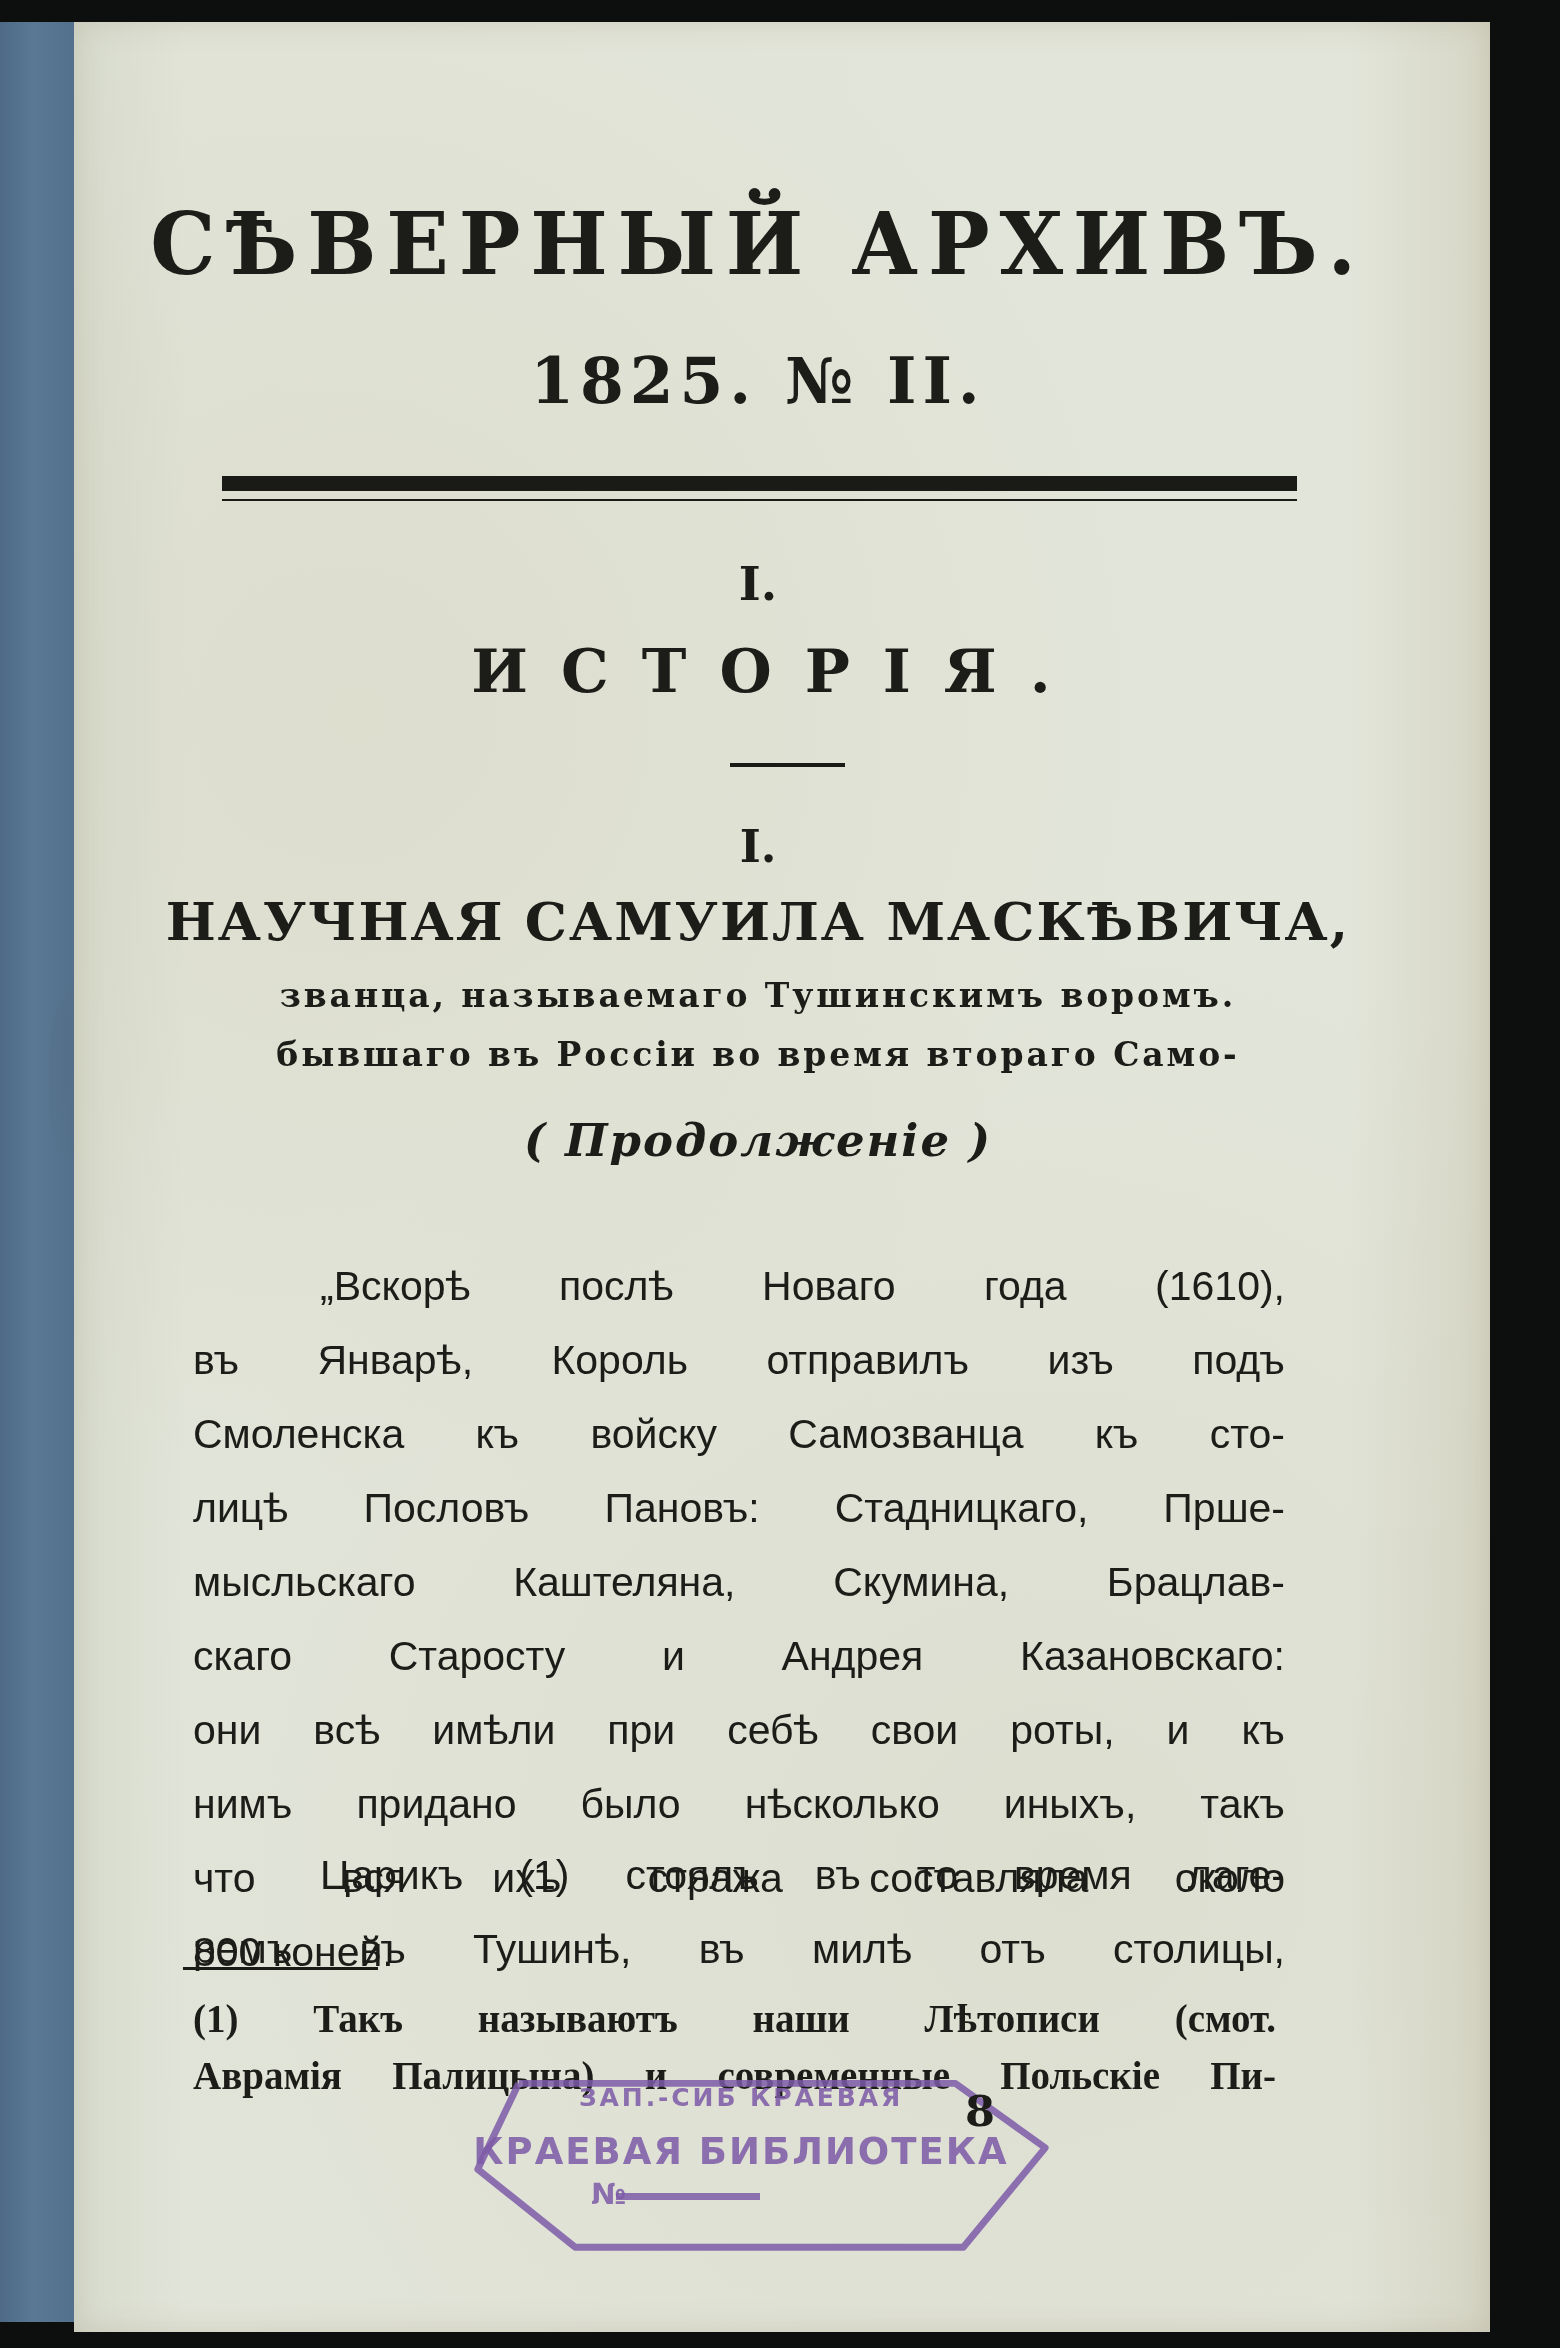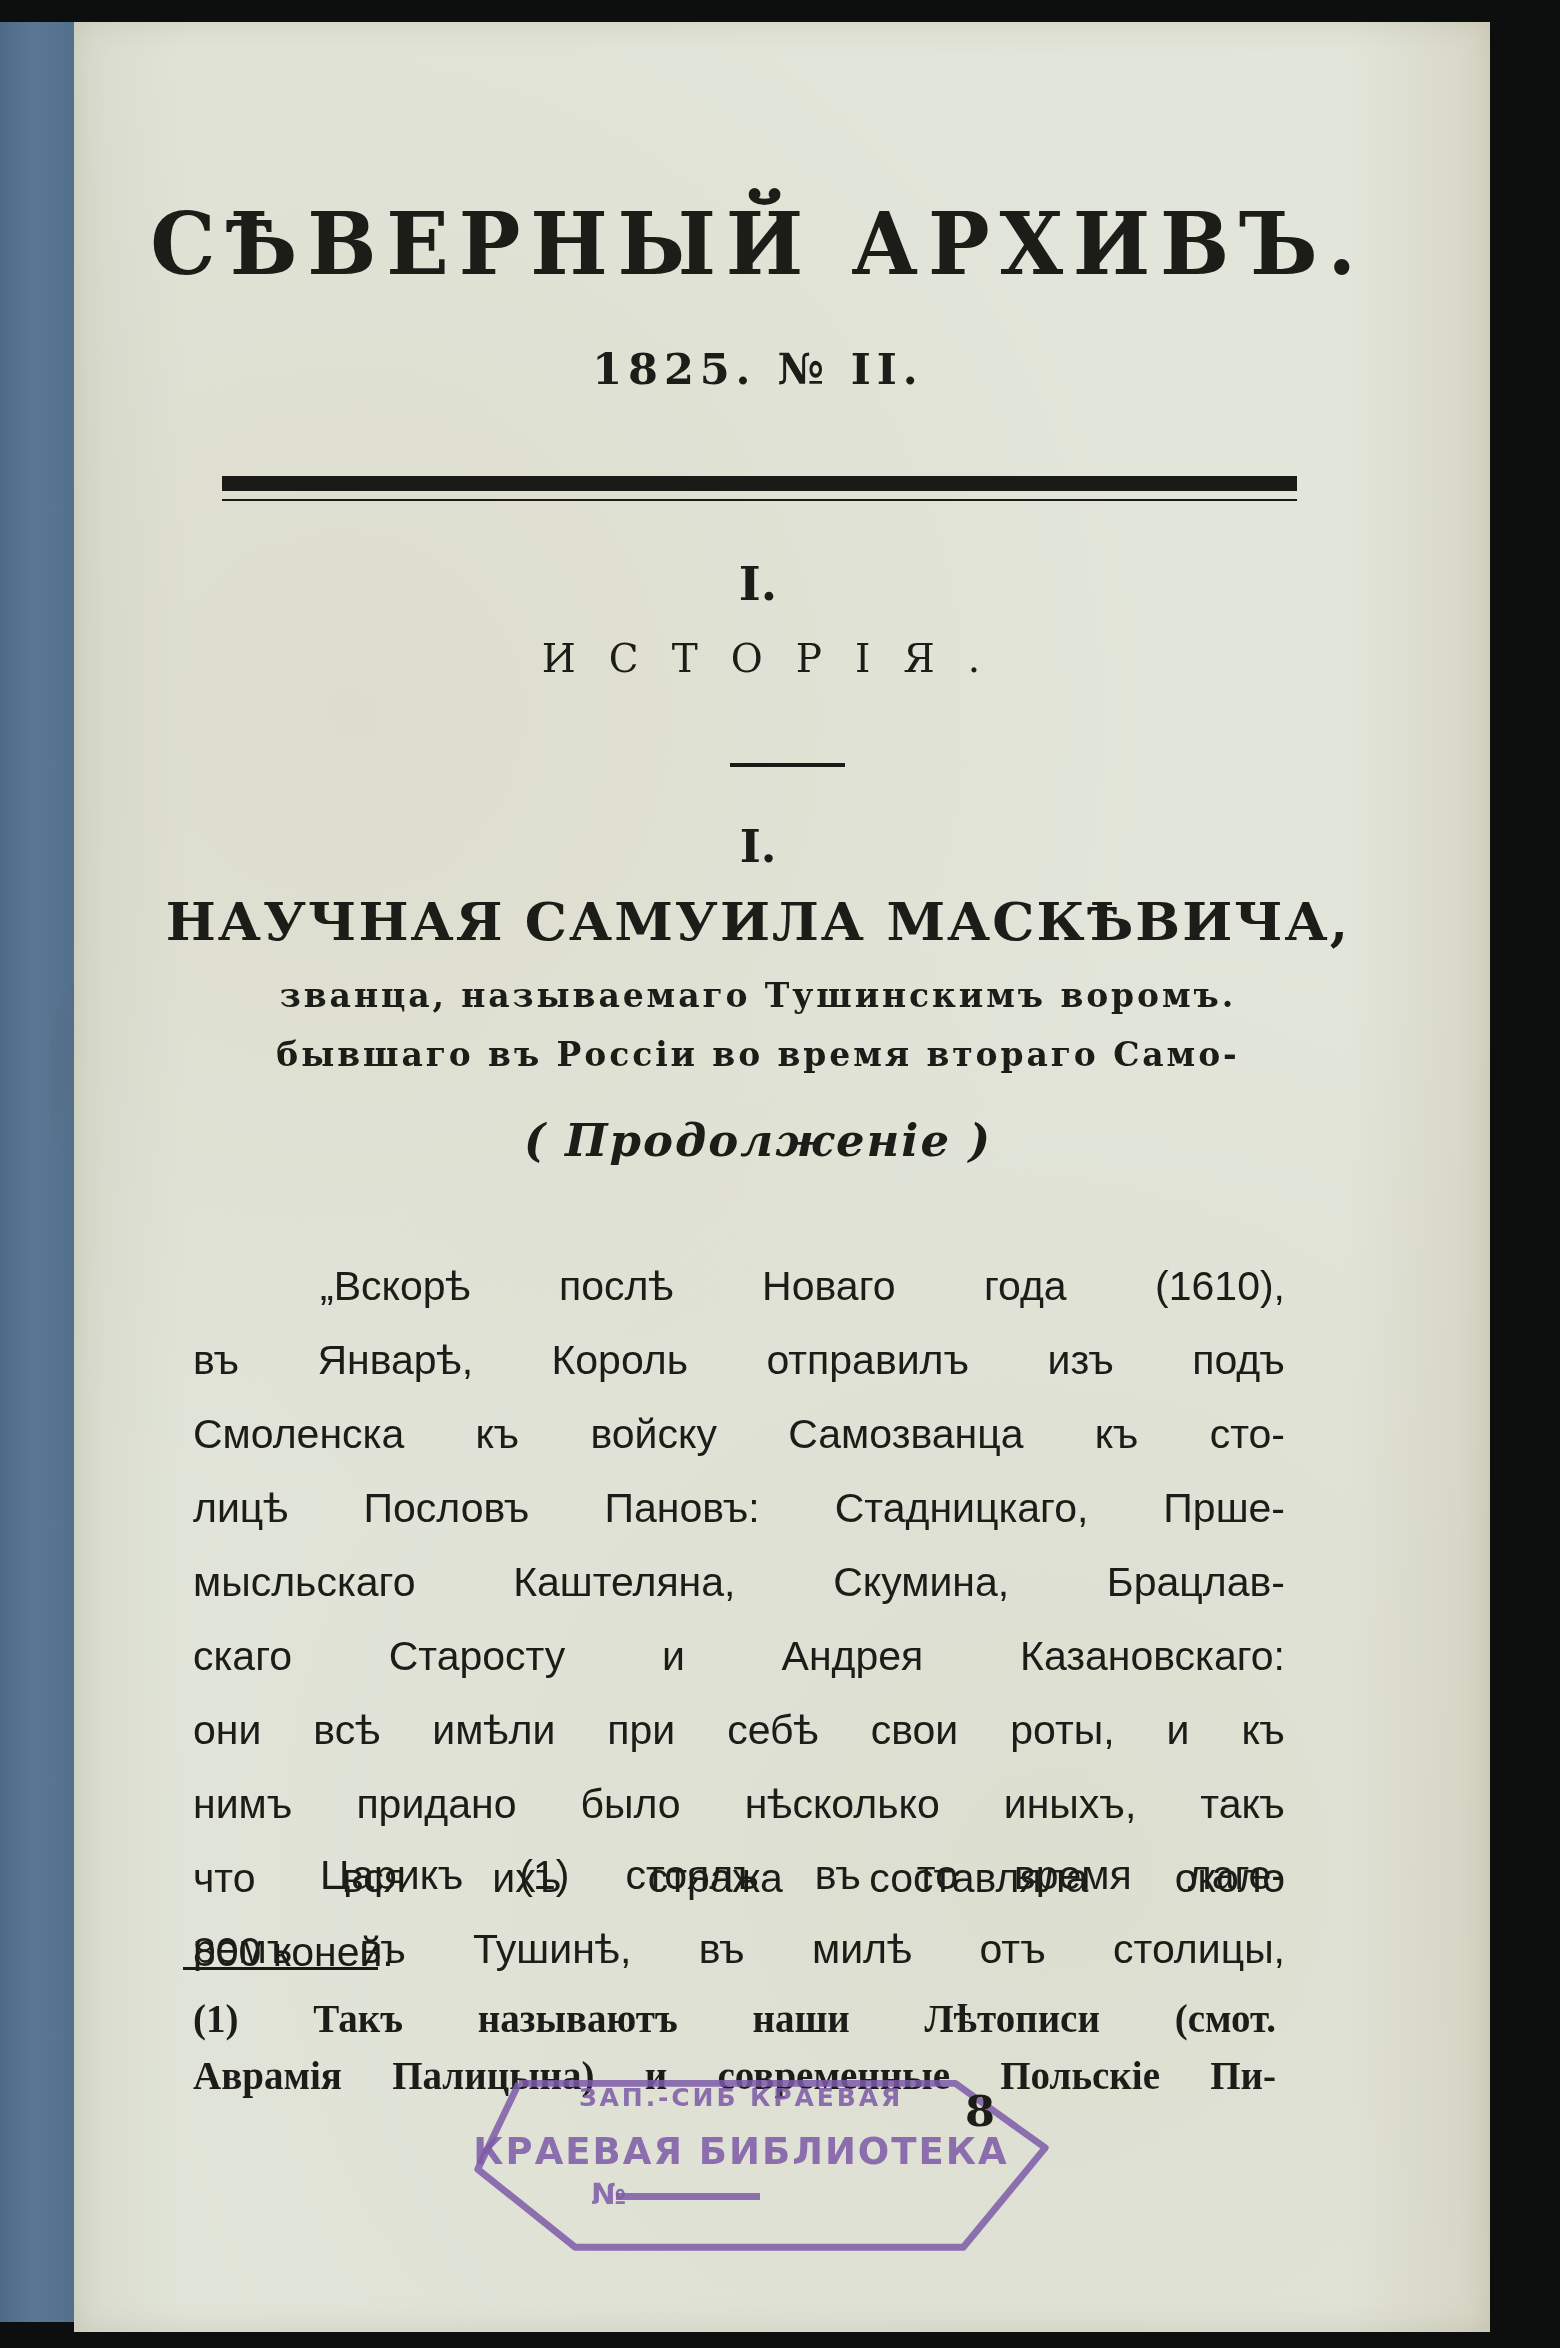--- a/index.html
+++ b/index.html
@@ -27,32 +27,32 @@
         linear-gradient(90deg, #d7dbcd 0%, #e1e4d8 8%, #e2e5d9 90%, #d6d6c6 100%);
       box-shadow: inset 0 0 29px rgba(150,140,110,0.25);
       padding-left: 48px;
     }
     .center { position: absolute; left: 0; width: 1368px; text-align: center; }
     .journal-title {
       top: 174px; font-size: 82px; font-weight: bold; letter-spacing: 9.8px;
       font-family: "DejaVu Serif", serif; transform: scaleY(1.05);
     }
     .issue {
-      top: 322px; font-size: 43px; font-weight: bold; letter-spacing: 5.9px;
+      top: 322px; font-size: 63px; font-weight: bold; letter-spacing: 5.9px;
     }
     .rule-thick {
       position: absolute; left: 148px; top: 454px; width: 1075px; height: 15.6px;
       background: #1a1a16;
     }
     .rule-thin {
       position: absolute; left: 148px; top: 477px; width: 1075px; height: 2.9px;
       background: #1a1a16;
     }
     .section-num { top: 534px; font-size: 47px; font-weight: bold; }
-    .section-title { top: 614px; font-size: 39px; font-weight: normal; letter-spacing: 33px; padding-left: 19.5px; }
+    .section-title { top: 614px; font-size: 60px; font-weight: bold; letter-spacing: 33px; padding-left: 19.5px; }
     .rule-short {
       position: absolute; left: 656px; top: 741px; width: 115px; height: 4.9px; background: #1a1a16;
     }
     .article-num { top: 798px; font-size: 45px; font-weight: bold; }
     .article-title { top: 868px; font-size: 53px; font-weight: bold; letter-spacing: 2px; }
     .article-subtitle {
       top: 944px; font-size: 33px; font-weight: bold; letter-spacing: 2.9px; line-height: 59px;
     }
     .continuation { top: 1092px; font-size: 45px; font-style: italic; font-weight: bold; letter-spacing: 2px; }
     .body-text {

